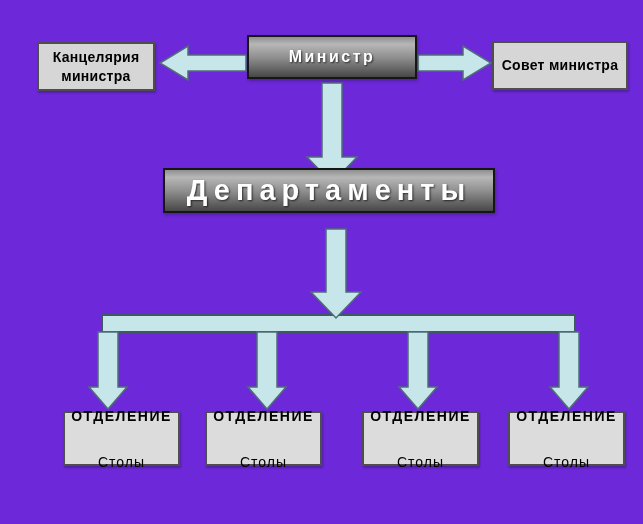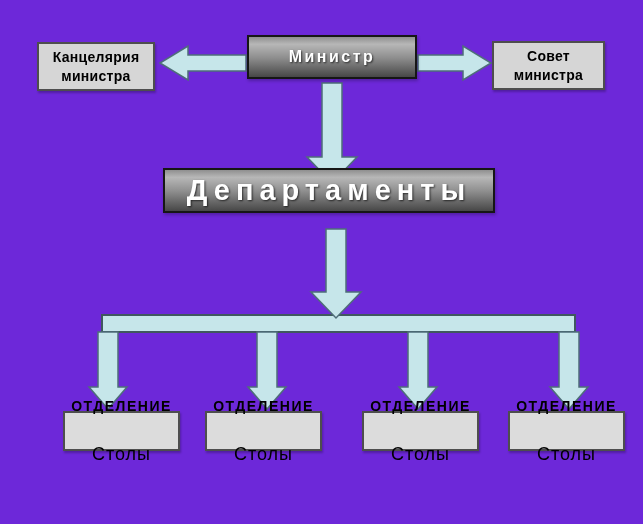--- a/index.html
+++ b/index.html
@@ -40,33 +40,33 @@
     box-shadow: 1px 2px 3px rgba(0,0,0,0.25);
   }
   .light-box {
     background: #d6d6d6;
     border: 2px solid #4e4e4e;
     color: #000000;
     box-shadow: 1px 2px 2px rgba(0,0,0,0.25);
   }
   .node-minister { left: 247px; top: 35px; width: 170px; height: 44px; font-size: 16px; letter-spacing: 2.5px; }
   .node-chancellery { left: 37px; top: 42px; width: 118px; height: 49px; font-size: 14px; font-weight: bold; line-height: 19px; letter-spacing: 0.3px; }
-  .node-council { left: 492px; top: 41px; width: 113px; height: 49px; font-size: 14px; font-weight: bold; line-height: 19px; letter-spacing: 0.3px; }
+  .node-council { left: 492px; top: 41px; width: 136px; height: 49px; font-size: 14px; font-weight: bold; line-height: 19px; letter-spacing: 0.3px; }
   .node-departments { left: 163px; top: 168px; width: 332px; height: 45px; font-size: 29px; letter-spacing: 6px; }
   .division {
-    top: 411px; width: 117px; height: 40px;
+    top: 411px; width: 117px; height: 55px;
     background: #dcdcdc;
     gap: 7px;
   }
   .division-1 { left: 63px; }
   .division-2 { left: 205px; }
   .division-3 { left: 362px; }
   .division-4 { left: 508px; }
   .division-title { font-weight: bold; font-size: 14px; letter-spacing: 1.5px; }
-  .division-subtitle { font-size: 18px; letter-spacing: 1px; margin-top: 23px; }
+  .division-subtitle { font-size: 14px; letter-spacing: 1px; margin-top: 23px; }
   .arrow {
     fill: #c6e6ea;
     stroke: #4e6e79;
     stroke-width: 1.5;
     stroke-linejoin: miter;
   }
   .dist-bar {
     fill: #c6e6ea;
     stroke: #40585f;
     stroke-width: 2;

